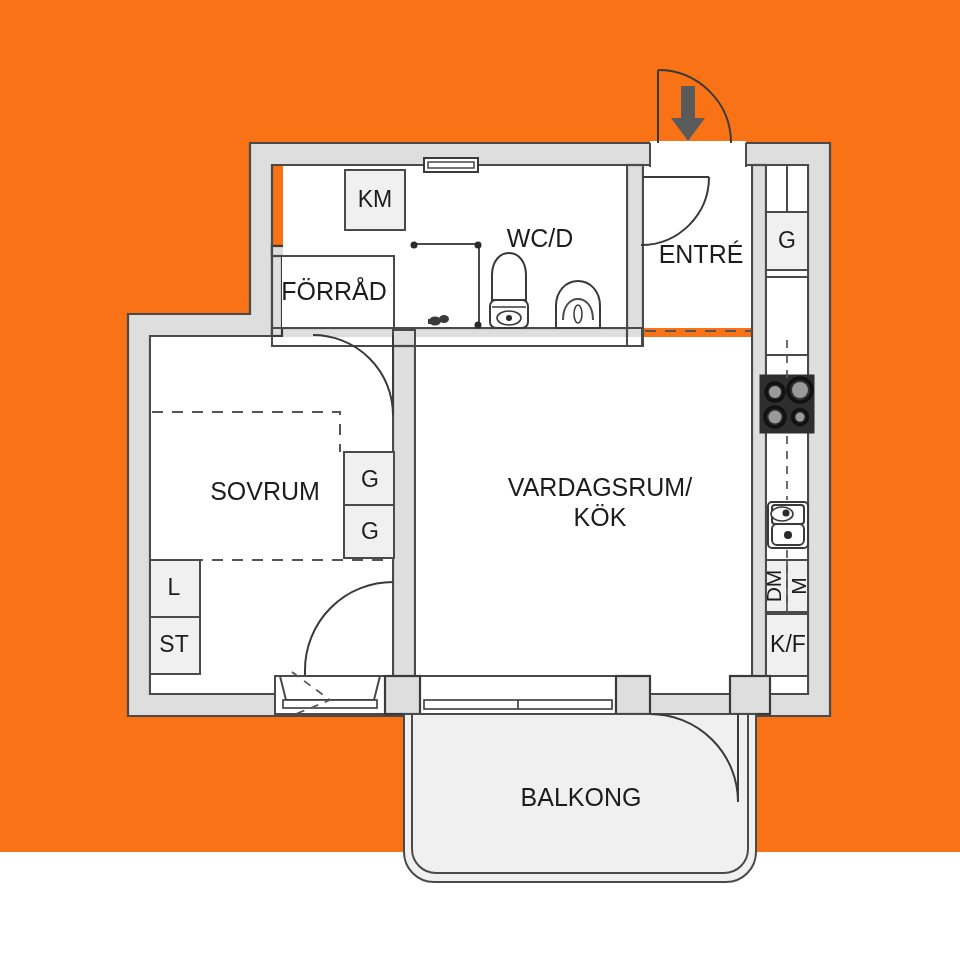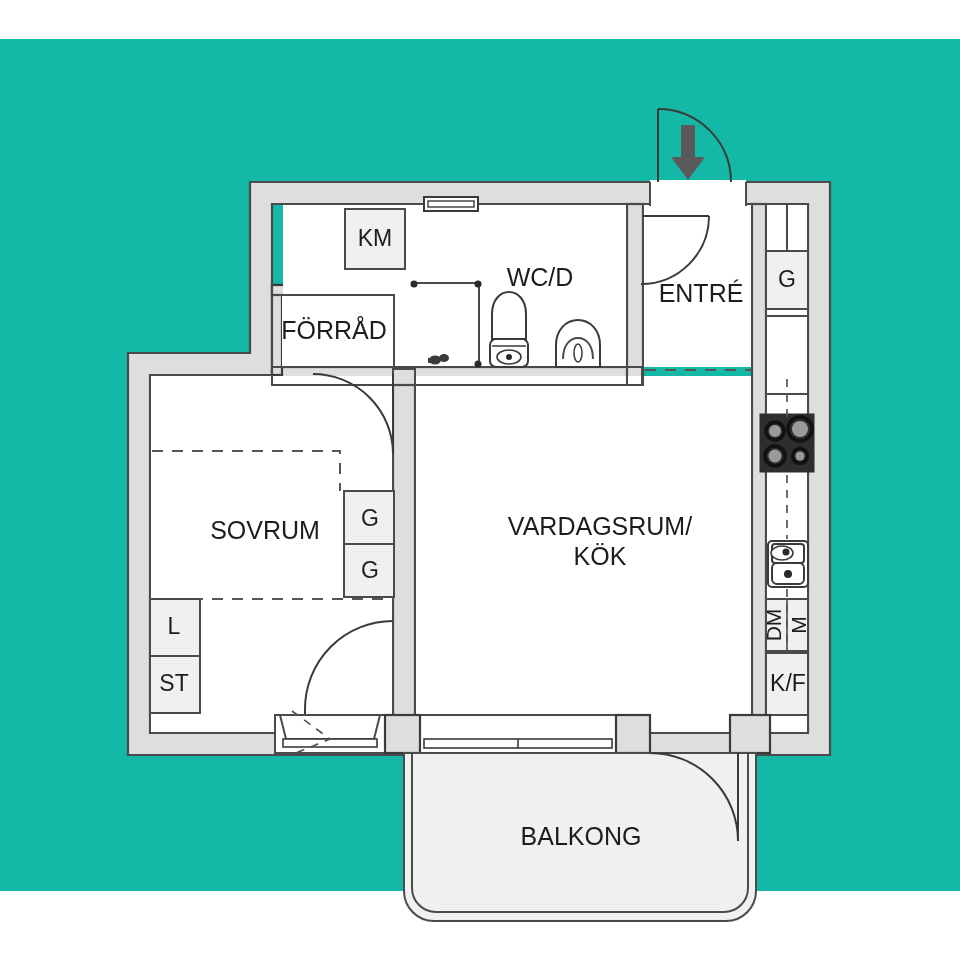--- a/index.html
+++ b/index.html
@@ -11,22 +11,21 @@
   body {
     width: 960px;
     height: 960px;
     overflow: hidden;
     font-family: "Liberation Sans", sans-serif;
   }
   #plan-root {
     position: relative;
     width: 960px;
     height: 852px;
-    background: #14b8a6;
-    margin-top: 39px;
+    background: #f97316;
   }
   svg#floorplan {
     display: block;
     width: 960px;
     height: 960px;
   }
   .wall-fill   { fill: #dedede; stroke: #3a3a3a; stroke-width: 2.2; }
   .thin-line   { fill: none; stroke: #4a4a4a; stroke-width: 2; }
   .fixture-line{ fill: #ffffff; stroke: #3a3a3a; stroke-width: 2; }
   .cab-box     { fill: #f0f0f0; stroke: #4a4a4a; stroke-width: 2; }

